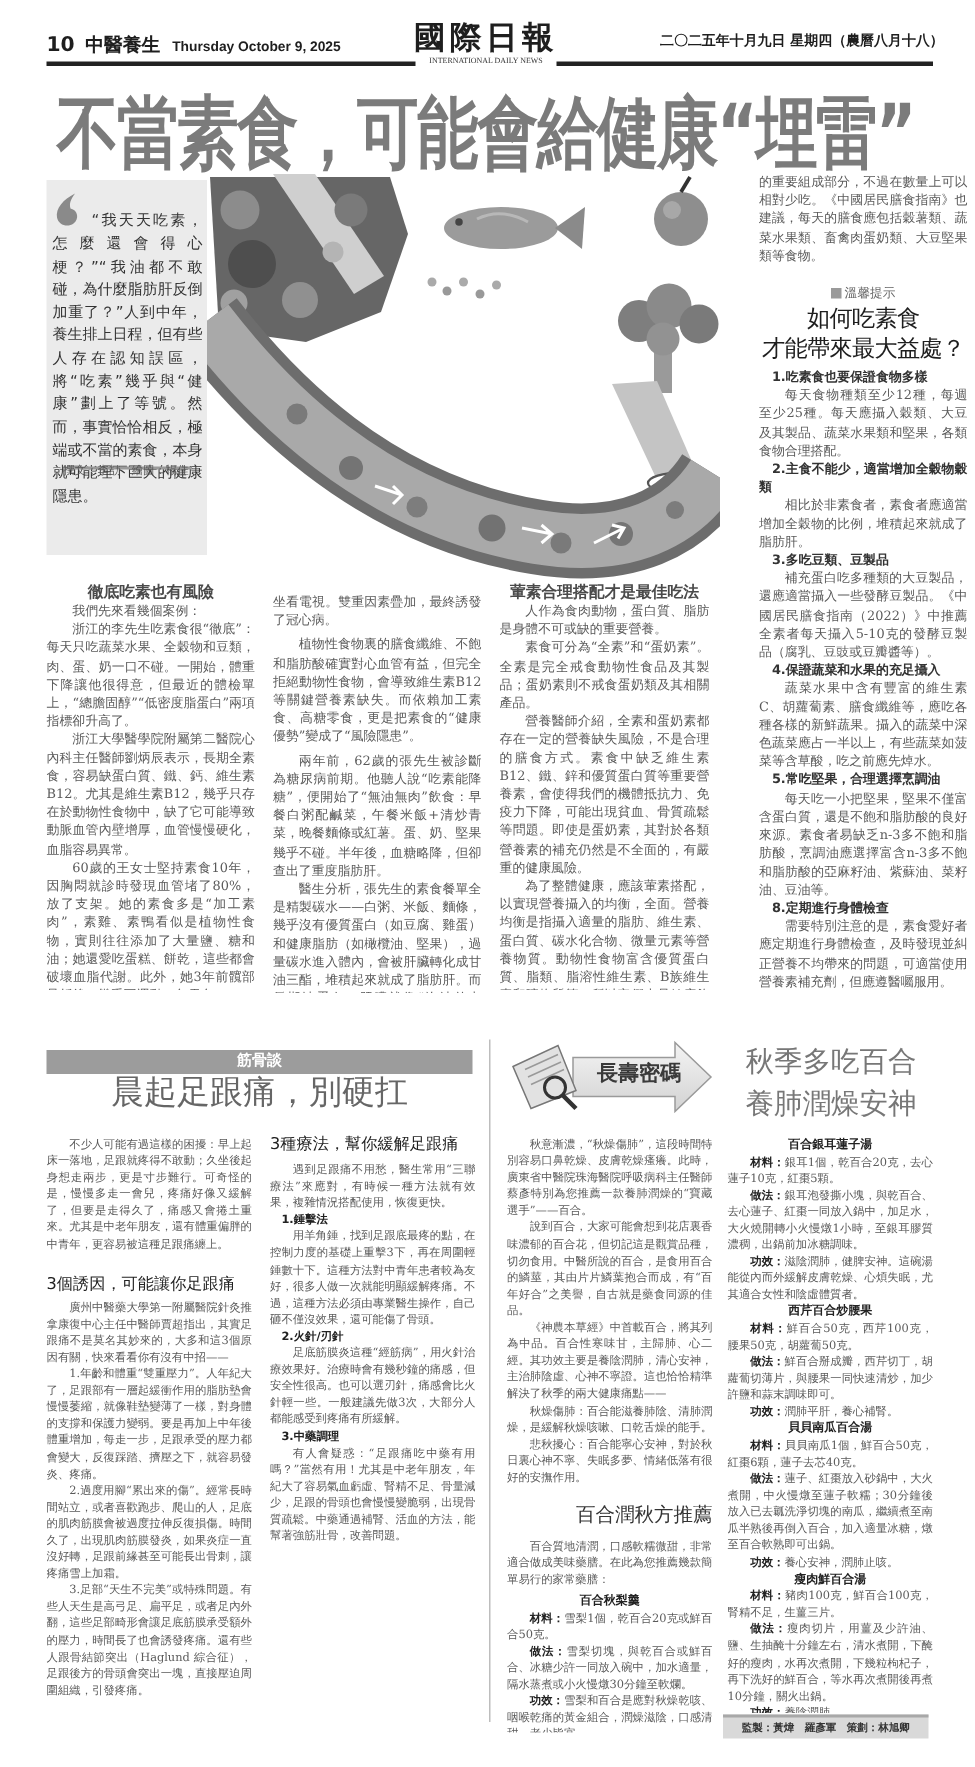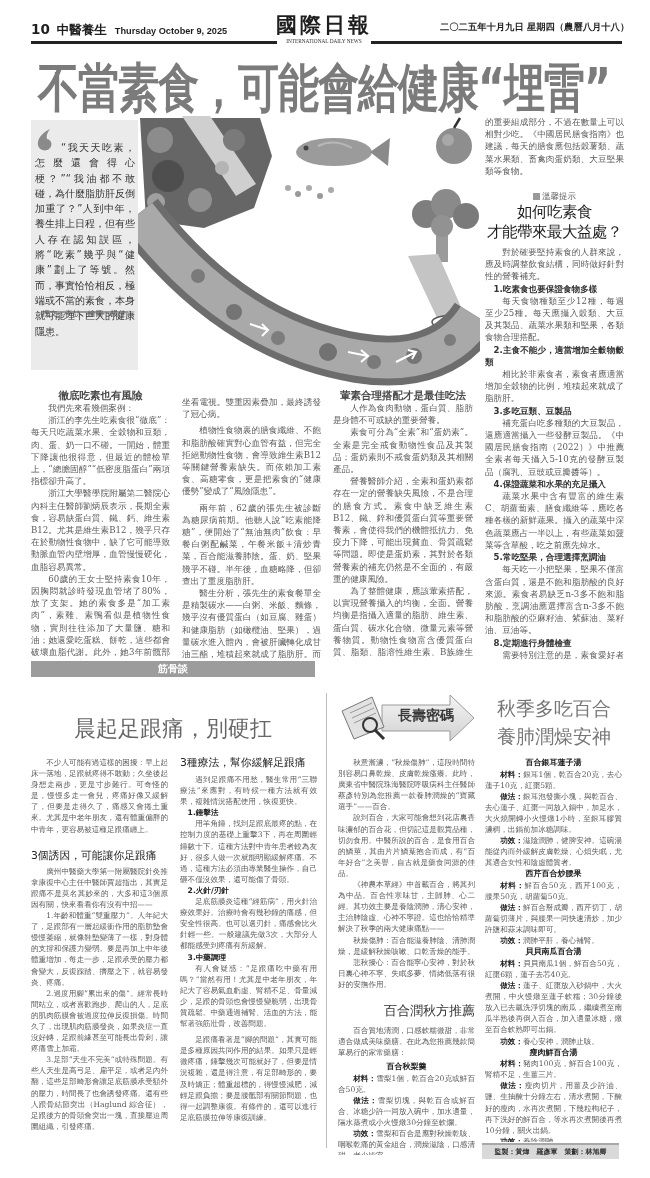--- a/index.html
+++ b/index.html
@@ -36,21 +36,21 @@
   .gap{height:4px;}
 
   
   .kicker{text-align:center;font-size:8.5px;color:#666;margin-top:14px;font-family:"DejaVu Sans",sans-serif;line-height:11px;}
   .sq{display:inline-block;width:7px;height:7px;background:#9a9a9a;margin-right:2px;vertical-align:-0.5px;}
   .tips-title{text-align:center;font-family:"DejaVu Sans",sans-serif;font-size:15.5px;color:#1e1e1e;line-height:20px;white-space:nowrap;letter-spacing:-0.5px;}
   .tips-body{margin-top:4px;}
   .item-h{text-indent:1em;font-family:"DejaVu Sans",sans-serif;font-weight:bold;color:#333;}
 
   
-  .bar{left:31px;top:661px;width:284px;height:16px;background:#9c9c9c;color:#fff;text-align:center;font-size:10px;line-height:16px;font-weight:bold;}
+  .bar{left:31px;top:700px;width:284px;height:16px;background:#9c9c9c;color:#fff;text-align:center;font-size:10px;line-height:16px;font-weight:bold;}
   .vdiv{left:326px;top:693px;width:1px;height:455px;background:#bdbdbd;}
   .bone-title{left:31px;top:715px;width:284px;text-align:center;font-family:"DejaVu Sans",sans-serif;font-size:22px;color:#666;line-height:28px;white-space:nowrap;}
   .bot-col{font-size:7.6px;line-height:11.1px;color:#5a5a5a;overflow:hidden;}
   .bot-h{font-family:"DejaVu Sans",sans-serif;font-size:10.8px;color:#222;line-height:15px;text-indent:0;white-space:nowrap;}
   .bot-sub{text-indent:1em;font-family:"DejaVu Sans",sans-serif;font-weight:bold;color:#222;}
   .badge{left:338px;top:693px;width:137px;height:50px;}
   .c-sub{text-align:right;font-family:"DejaVu Sans",sans-serif;font-size:13px;color:#333;line-height:18px;margin:12px 0 5px;text-indent:0;}
   .r-name{text-align:center;font-family:"DejaVu Sans",sans-serif;font-weight:bold;font-size:8px;color:#222;line-height:11.5px;text-indent:0;}
   .lbl{font-family:"DejaVu Sans",sans-serif;font-weight:bold;color:#222;}
   .d-title{left:485px;top:694px;width:138px;text-align:center;font-family:"DejaVu Sans",sans-serif;font-size:19px;color:#777;line-height:28px;white-space:nowrap;}
@@ -135,39 +135,38 @@
     <p>浙江的李先生吃素食很“徹底”：每天只吃蔬菜水果、全穀物和豆類，肉、蛋、奶一口不碰。一開始，體重下降讓他很得意，但最近的體檢單上，“總膽固醇”“低密度脂蛋白”兩項指標卻升高了。</p>
     <p>浙江大學醫學院附屬第二醫院心內科主任醫師劉炳辰表示，長期全素食，容易缺蛋白質、鐵、鈣、維生素B12。尤其是維生素B12，幾乎只存在於動物性食物中，缺了它可能導致動脈血管內壁增厚，血管慢慢硬化，血脂容易異常。</p>
     <p>60歲的王女士堅持素食10年，因胸悶就診時發現血管堵了80%，放了支架。她的素食多是“加工素肉”，素雞、素鴨看似是植物性食物，實則往往添加了大量鹽、糖和油；她還愛吃蛋糕、餅乾，這些都會破壞血脂代謝。此外，她3年前髖部骨折後，幾乎不運動，每天久</p>
   </div>
 
   <div class="abs top-col" style="left:182px;top:396px;width:139px;height:266px;">
     <p class="noindent">坐看電視。雙重因素疊加，最終誘發了冠心病。</p>
     <div class="gap"></div>
     <p>植物性食物裏的膳食纖維、不飽和脂肪酸確實對心血管有益，但完全拒絕動物性食物，會導致維生素B12等關鍵營養素缺失。而依賴加工素食、高糖零食，更是把素食的“健康優勢”變成了“風險隱患”。</p>
     <div class="gap"></div>
-    <p>兩年前，62歲的張先生被診斷為糖尿病前期。他聽人說“吃素能降糖”，便開始了“無油無肉”飲食：早餐白粥配鹹菜，午餐米飯+清炒青菜，百合能滋養肺陰。蛋、奶、堅果幾乎不碰。半年後，血糖略降，但卻查出了重度脂肪肝。</p>
+    <p>兩年前，62歲的張先生被診斷為糖尿病前期。他聽人說“吃素能降糖”，便開始了“無油無肉”飲食：早餐白粥配鹹菜，午餐米飯+清炒青菜，晚餐麵條或紅薯。蛋、奶、堅果幾乎不碰。半年後，血糖略降，但卻查出了重度脂肪肝。</p>
     <p>醫生分析，張先生的素食餐單全是精製碳水——白粥、米飯、麵條，幾乎沒有優質蛋白（如豆腐、雞蛋）和健康脂肪（如橄欖油、堅果），過量碳水進入體內，會被肝臟轉化成甘油三酯，堆積起來就成了脂肪肝。而長期缺蛋白，肝臟就像“沒油的卡車”，脂肪運不出去，只能越堆越多。</p>
   </div>
 
   <div class="abs top-col" style="left:333px;top:388px;width:140px;height:272px;">
     <div class="col-h">葷素合理搭配才是最佳吃法</div>
     <p>人作為食肉動物，蛋白質、脂肪是身體不可或缺的重要營養。</p>
     <p>素食可分為“全素”和“蛋奶素”。全素是完全戒食動物性食品及其製品；蛋奶素則不戒食蛋奶類及其相關產品。</p>
     <p>營養醫師介紹，全素和蛋奶素都存在一定的營養缺失風險，不是合理的膳食方式。素食中缺乏維生素B12、鐵、鋅和優質蛋白質等重要營養素，會使得我們的機體抵抗力、免疫力下降，可能出現貧血、骨質疏鬆等問題。即使是蛋奶素，其對於各類營養素的補充仍然是不全面的，有嚴重的健康風險。</p>
     <p>為了整體健康，應該葷素搭配，以實現營養攝入的均衡，全面。營養均衡是指攝入適量的脂肪、維生素、蛋白質、碳水化合物、微量元素等營養物質。動物性食物富含優質蛋白質、脂類、脂溶性維生素、B族維生素和礦物質等，所以它們也是健康飲食</p>
   </div>
 
-  <div class="abs top-col" style="left:485px;top:116px;width:139px;height:546px;">
+  <div class="abs top-col" style="left:506px;top:116px;width:139px;height:546px;">
     <p class="noindent">的重要組成部分，不過在數量上可以相對少吃。《中國居民膳食指南》也建議，每天的膳食應包括穀薯類、蔬菜水果類、畜禽肉蛋奶類、大豆堅果類等食物。</p>
     <div class="kicker"><span class="sq"></span><span>溫馨提示</span></div>
     <div class="tips-title">如何吃素食</div>
     <div class="tips-title">才能帶來最大益處？</div>
     <div class="tips-body">
-      <p>對於確要堅持素食的人群來說，應及時調整飲食結構，同時做好針對性的營養補充。</p>
       <p class="item-h">1.吃素食也要保證食物多樣</p>
       <p>每天食物種類至少12種，每週至少25種。每天應攝入穀類、大豆及其製品、蔬菜水果類和堅果，各類食物合理搭配。</p>
       <p class="item-h">2.主食不能少，適當增加全穀物穀類</p>
       <p>相比於非素食者，素食者應適當增加全穀物的比例，堆積起來就成了脂肪肝。</p>
       <p class="item-h">3.多吃豆類、豆製品</p>
       <p>補充蛋白吃多種類的大豆製品，還應適當攝入一些發酵豆製品。《中國居民膳食指南（2022）》中推薦全素者每天攝入5-10克的發酵豆製品（腐乳、豆豉或豆瓣醬等）。</p>
       <p class="item-h">4.保證蔬菜和水果的充足攝入</p>
       <p>蔬菜水果中含有豐富的維生素C、胡蘿蔔素、膳食纖維等，應吃各種各樣的新鮮蔬果。攝入的蔬菜中深色蔬菜應占一半以上，有些蔬菜如菠菜等含草酸，吃之前應先焯水。</p>
       <p class="item-h">5.常吃堅果，合理選擇烹調油</p>
       <p>每天吃一小把堅果，堅果不僅富含蛋白質，還是不飽和脂肪酸的良好來源。素食者易缺乏n-3多不飽和脂肪酸，烹調油應選擇富含n-3多不飽和脂肪酸的亞麻籽油、紫蘇油、菜籽油、豆油等。</p>
@@ -192,21 +191,20 @@
   <div class="abs bot-col" style="left:180px;top:755px;width:137px;height:400px;">
     <div class="bot-h" style="margin-bottom:4px;">3種療法，幫你緩解足跟痛</div>
     <p>遇到足跟痛不用愁，醫生常用“三聯療法”來應對，有時候一種方法就有效果，複雜情況搭配使用，恢復更快。</p>
     <p class="bot-sub">1.錘擊法</p>
     <p>用羊角錘，找到足跟底最疼的點，在控制力度的基礎上重擊3下，再在周圍輕錘數十下。這種方法對中青年患者較為友好，很多人做一次就能明顯緩解疼痛。不過，這種方法必須由專業醫生操作，自己砸不僅沒效果，還可能傷了骨頭。</p>
     <p class="bot-sub">2.火針/刃針</p>
     <p>足底筋膜炎這種“經筋病”，用火針治療效果好。治療時會有幾秒鐘的痛感，但安全性很高。也可以選刃針，痛感會比火針輕一些。一般建議先做3次，大部分人都能感受到疼痛有所緩解。</p>
     <p class="bot-sub">3.中藥調理</p>
     <p>有人會疑惑：“足跟痛吃中藥有用嗎？”當然有用！尤其是中老年朋友，年紀大了容易氣血虧虛、腎精不足、骨量減少，足跟的骨頭也會慢慢變脆弱，出現骨質疏鬆。中藥通過補腎、活血的方法，能幫著強筋壯骨，改善問題。</p>
     <div style="height:5px;"></div>
-    <p>足跟痛看著是“腳的問題”，其實可能是多種原因共同作用的結果。如果只是輕微疼痛，錘擊幾次可能就好了，但要是情況複雜，還是得注意，有足部畸形的，要及時矯正；體重超標的，得慢慢減肥，減輕足跟負擔；要是腰骶部有關節問題，也得一起調整康復。有條件的，還可以進行足底筋膜拉伸等康復訓練。</p>
   </div>
 
   <svg class="abs badge" viewBox="0 0 137 50">
     <defs>
       <linearGradient id="arrowGrad" x1="0" y1="0" x2="0" y2="1">
         <stop offset="0" stop-color="#f4f4f4"></stop>
         <stop offset="1" stop-color="#d2d2d2"></stop>
       </linearGradient>
     </defs>
     <polygon points="44,12 112,12 112,2 136,25 112,48 112,38 44,38" fill="url(#arrowGrad)" stroke="#9a9a9a" stroke-width="1"></polygon>

